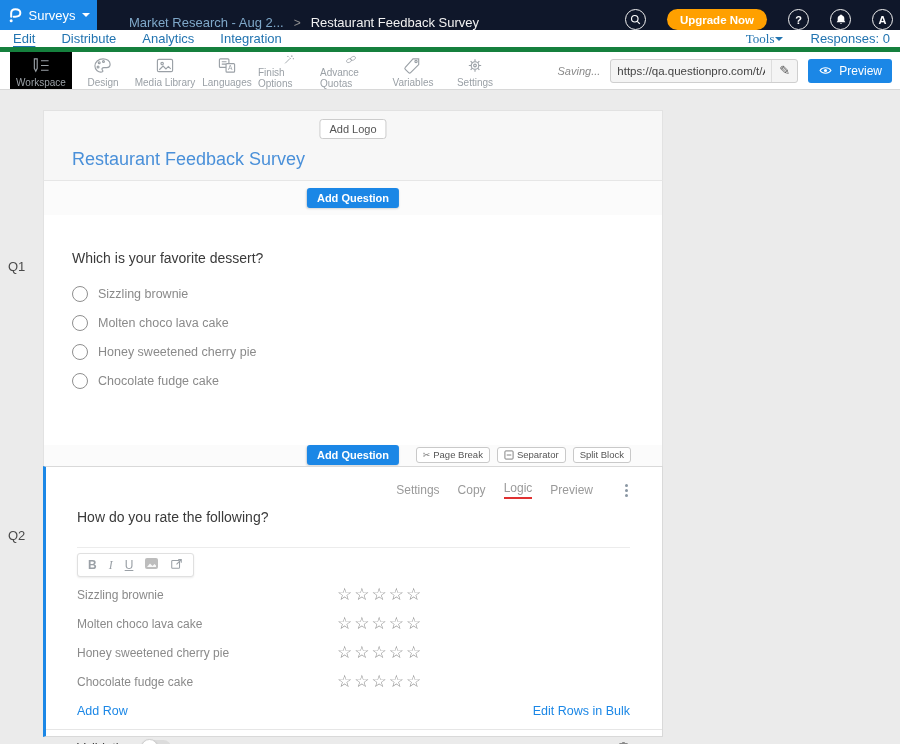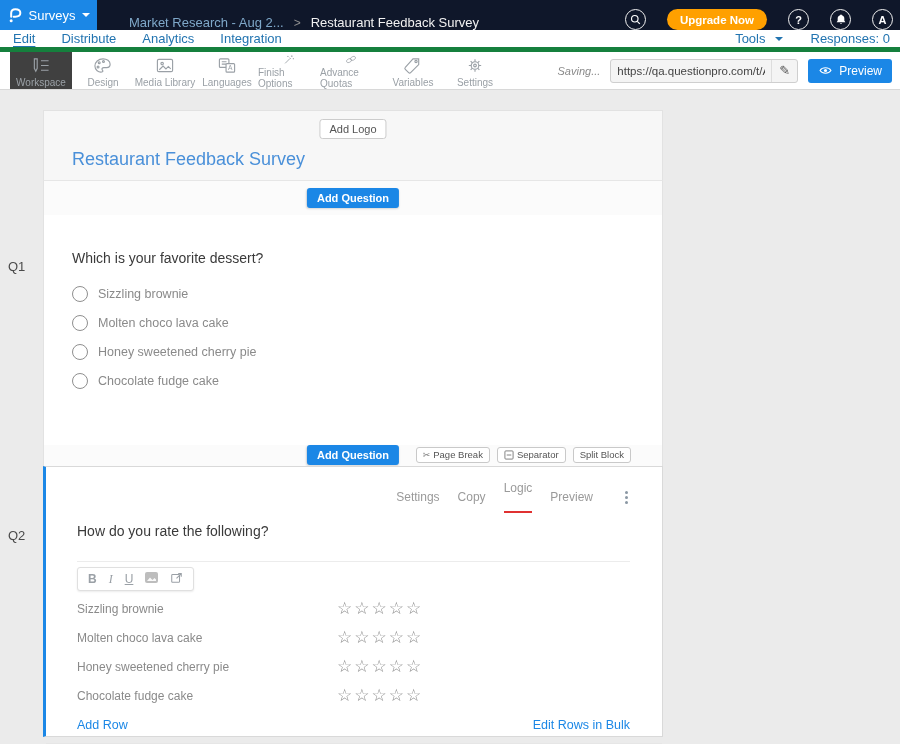--- a/index.html
+++ b/index.html
@@ -19,27 +19,27 @@
   .top-actions { margin-left:auto; display:flex; align-items:center; gap:21px; padding-right:7px; }
   .circle-btn { width:21px; height:21px; border:1px solid #f0f0f0; border-radius:50%; display:flex; align-items:center; justify-content:center; color:#fff; font-size:11px; font-weight:bold; cursor:pointer; }
   .upgrade-btn { height:21px; padding:0 13px; border-radius:11px; background:#ffa000; color:#fff; font-size:11.5px; font-weight:bold; display:flex; align-items:center; cursor:pointer; border:none; }
 
   
   .navrow { position:absolute; top:30px; left:0; width:900px; height:22px; background:#fff; border-bottom:5px solid #15803d; display:flex; align-items:center; font-size:13px; }
   .navtabs { display:flex; gap:26px; margin-left:13px; }
   .navtab { color:#2274b0; cursor:pointer; }
   .navtab.active { text-decoration:underline; text-underline-offset:3px; }
   .nav-right { margin-left:auto; display:flex; align-items:center; gap:28px; margin-right:10px; color:#2274b0; }
-  .tools { display:flex; align-items:center; gap:9px; cursor:pointer; }
+  .tools { display:flex; align-items:center; gap:0; cursor:pointer;font-family:Liberation Serif, serif; }
   .tools .caret { border-top-color:#2274b0; }
 
   
   .toolbar { position:absolute; top:52px; left:0; width:900px; height:38px; background:#fff; border-bottom:1px solid #d8d8d8; display:flex; align-items:stretch; }
   .tool-item { width:62px; display:flex; flex-direction:column; align-items:center; justify-content:center; gap:2px; color:#9aa0a6; font-size:10px; cursor:pointer; padding-top:2px; }
-  .tool-item.active { background:#404040; }
+  .tool-item.active { background:#000000; }
   .tool-item:first-child { margin-left:10px; }
   .tool-item svg { stroke:#9aa0a6; fill:none; stroke-width:1.2; }
   .toolbar-right { margin-left:auto; display:flex; align-items:center; gap:10px; padding-right:8px; }
   .saving { font-style:italic; color:#8a8a8a; font-size:11px; }
   .url-group { display:flex; align-items:center; height:24px; background:#f4f4f4; border:1px solid #cfcfcf; border-radius:3px; overflow:hidden; }
   .url-group input { border:none; outline:none; background:transparent; width:160px; font-size:11.5px; color:#444; padding:0 6px; font-family:"Liberation Sans", sans-serif; }
   .url-pencil { width:26px; text-align:center; color:#555; font-size:13px; cursor:pointer; border-left:1px solid #ddd; line-height:22px; }
   .preview-btn { height:24px; background:#1b87e6; border:none; border-radius:3px; color:#fff; font-size:12px; display:flex; align-items:center; gap:6px; padding:0 10px; cursor:pointer; }
 
   
@@ -61,21 +61,21 @@
   .strip2 { height:21px; }
   .strip2 .add-q-btn { top:0px; }
   .block-btns { position:absolute; right:31px; top:2px; display:flex; gap:7px; }
   .mini-btn { background:#fff; border:1px solid #c9c9c9; border-radius:3px; font-size:9.5px; color:#555; padding:1px 6px 2px 6px; display:flex; align-items:center; gap:3px; cursor:pointer; }
   .mini-icon { font-size:9px; color:#777; }
 
   
   .q2-block { height:271px; background:#fff; border:1px solid #d9d9d9; border-left:3px solid #1b87e6; position:relative; padding:0 32px 0 31px; }
   .q2-menu { display:flex; justify-content:flex-end; align-items:center; gap:18px; padding-top:14px; font-size:12px; color:#9a9a9a; }
   .q2-menu .mitem { cursor:pointer; }
-  .q2-menu .mitem.active { border-bottom:2px solid #e03131; padding-bottom:16px; }
+  .q2-menu .mitem.active { border-bottom:2px solid #e03131; padding-bottom:2px; }
   .kebab { display:flex; flex-direction:column; gap:2px; margin-left:12px; cursor:pointer; padding:2px; }
   .kebab i { width:3px; height:3px; border-radius:50%; background:#8a97a3; }
   .q2-title { margin-top:10px; font-size:14px; color:#3a3a3a; padding-bottom:22px; border-bottom:1px solid #ececec; }
   .fmt-bar { display:inline-flex; align-items:center; gap:12px; margin-top:5px; background:#fff; border:1px solid #e0e0e0; border-radius:3px; padding:3px 10px; box-shadow:0 1px 2px rgba(0,0,0,.08); }
   .fmt-btn { color:#9aa0a6; font-size:12px; cursor:pointer; line-height:14px; }
   .fmt-b { font-weight:bold; }
   .fmt-i { font-style:italic; font-family:"Liberation Serif", serif; }
   .fmt-u { text-decoration:underline; }
   .rate-rows { margin-top:3px; }
   .rate-row { height:29px; display:flex; align-items:center; }

